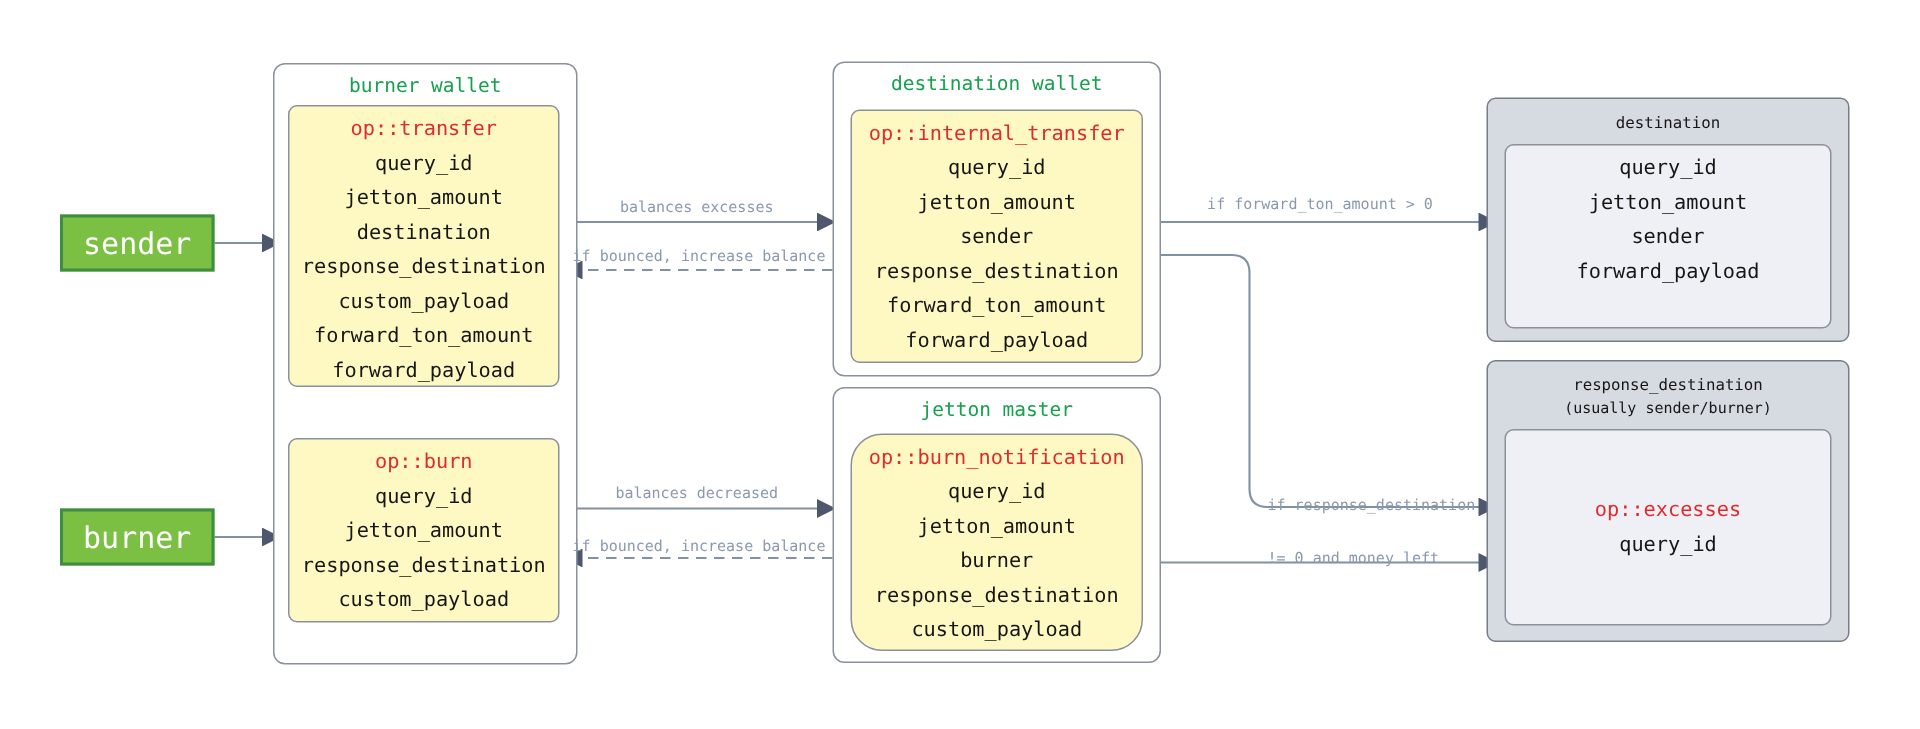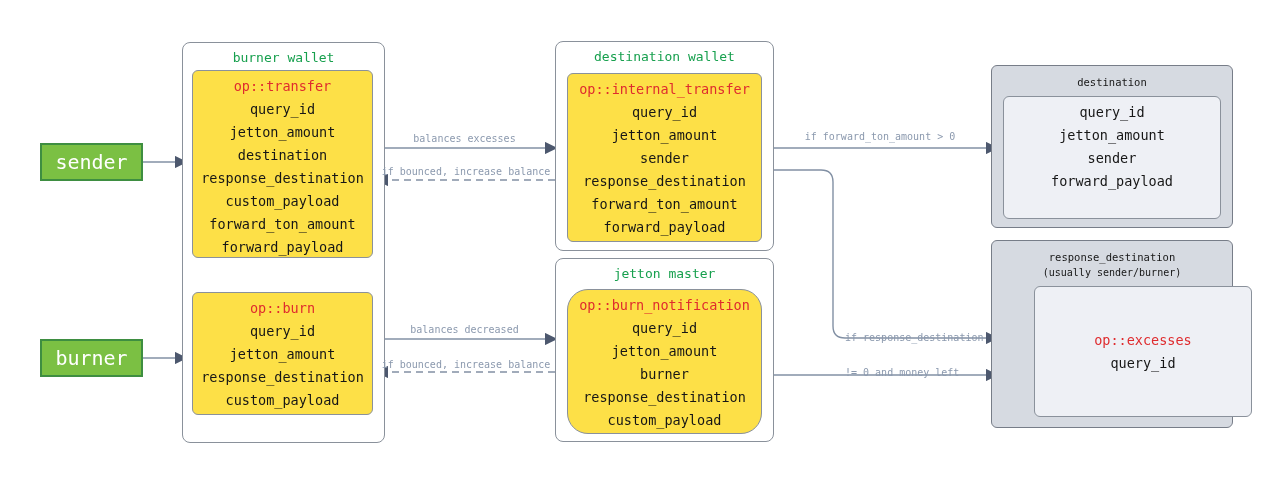--- a/index.html
+++ b/index.html
@@ -23,21 +23,21 @@
     position:absolute;border:1.5px solid var(--box-border);border-radius:8px;
     background:#ffffff;box-sizing:border-box;
   }
   .group.gray{background:var(--gray-fill);border-color:var(--gray-border);border-radius:6px;}
   .group-title{
     text-align:center;padding-top:7px;font-size:13px;color:var(--title-green);
   }
   .group-title.dark{color:var(--text);font-size:10.5px;padding-top:9px;line-height:15px;}
   .group-subtitle{text-align:center;font-size:10px;line-height:15px;color:var(--text);}
   .msg-box{
-    position:absolute;background:#fde047;border:1.5px solid var(--box-border);
+    position:absolute;background:#fef9c3;border:1.5px solid var(--box-border);
     border-radius:6px;box-sizing:border-box;text-align:center;padding-top:4px;
     font-size:13.5px;line-height:23px;
   }
   .msg-box.inner-gray{background:var(--gray-inner);}
   .msg-box.centered{display:flex;flex-direction:column;align-items:center;justify-content:center;padding-top:0;}
   .op{color:var(--op-red);}
   .field{color:var(--text);}
   .edge-label{
     position:absolute;font-size:10px;color:var(--label);white-space:pre;
   }
@@ -137,21 +137,21 @@
           <div class="field">jetton_amount</div>
           <div class="field">sender</div>
           <div class="field">forward_payload</div>
         </div>
     </div>
   </div>
 
   <div class="group gray" style="left:991px;top:240px;width:242px;height:188px;">
     <div class="group-title dark">response_destination</div>
     <div class="group-subtitle">(usually sender/burner)</div>
-    <div class="msg-box inner-gray centered" style="left:11px;top:45px;width:218px;height:131px;margin-left:31px;">
+    <div class="msg-box inner-gray centered" style="left:11px;top:45px;width:218px;height:131px;">
       <div class="op">op::excesses</div>
       <div>
           <div class="field">query_id</div>
         </div>
     </div>
   </div>
 
   <div class="edge-label center" style="left:373px;top:133px;width:183px;">balances excesses</div>
   <div class="edge-label center" style="left:374px;top:166px;width:184px;">if bounced, increase balance</div>
   <div class="edge-label center" style="left:373px;top:324px;width:183px;">balances decreased</div>

